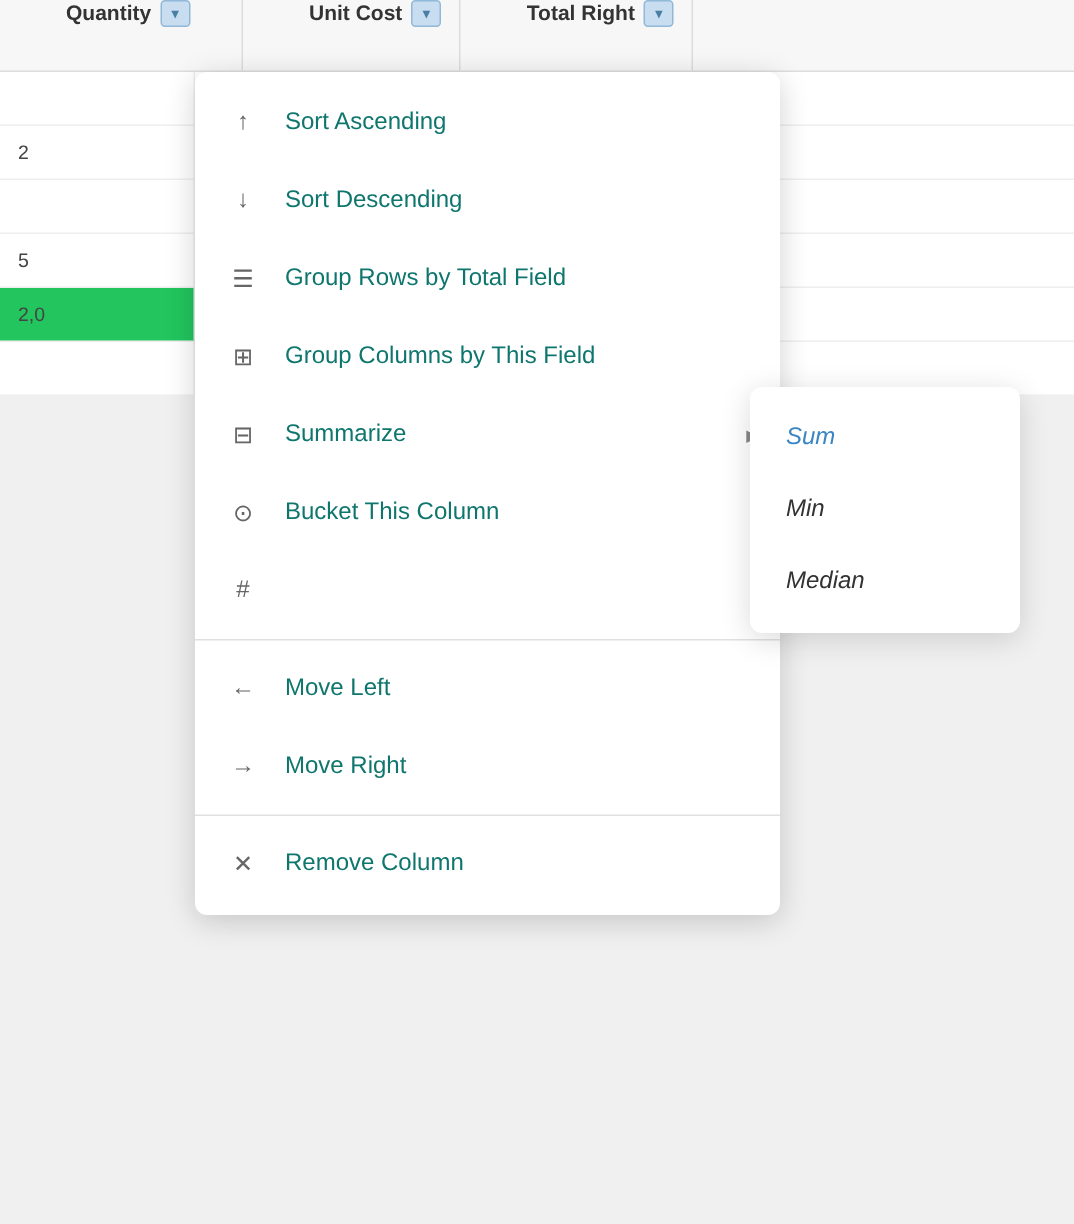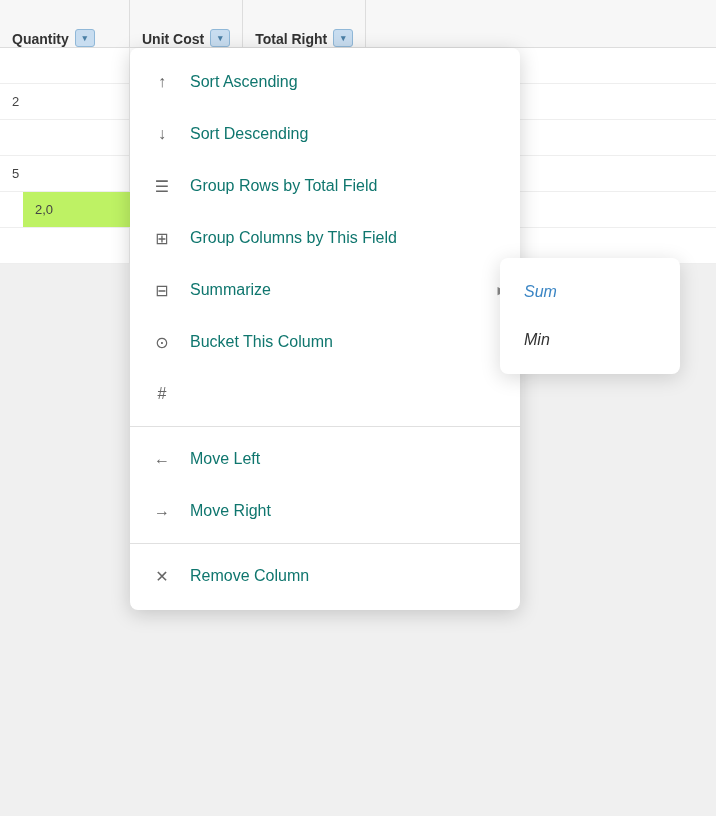--- a/index.html
+++ b/index.html
@@ -17,29 +17,30 @@
       display: flex;
       align-items: center;
       background: #f7f7f7;
       border-bottom: 1px solid #ddd;
       height: 48px;
       padding: 0 0 0 0;
     }
 
     .col-header {
       display: flex;
-      align-items: flex-end;
+      align-items: flex-start;
       padding: 0 12px;
       height: 100%;
       border-right: 1px solid #ddd;
       font-size: 14px;
       font-weight: 600;
       color: #333;
       gap: 6px;
       white-space: nowrap;
+      margin-left: 32px;
     }
 
     .col-header:first-child {
       width: 130px;
     }
 
     .col-dropdown-btn {
       background: #c8ddf0;
       border: 1px solid #90b8d8;
       border-radius: 3px;
@@ -72,22 +73,21 @@
       color: #444;
       border-right: 1px solid #eee;
     }
 
     .cell-qty { width: 130px; }
     .cell-unit { width: 155px; }
     .cell-total { width: 160px; }
 
     
     .table-row.highlighted .table-cell {
-      background: #bef264;
-      margin-left: 23px;
+      background: #22c55e;
     }
 
     
     .dropdown-menu {
       position: absolute;
       top: 48px;
       left: 130px;
       width: 390px;
       background: #fff;
       border-radius: 8px;
@@ -263,13 +263,14 @@
     <div class="menu-divider"></div>
     <div class="menu-item">
       <span class="menu-icon">✕</span>
       <span class="menu-label">Remove Column</span>
     </div>
   </div>
 
 <div class="submenu" id="submenu">
 <div class="submenu-item active">Sum</div>
     <div class="submenu-item">Min</div>
+    <div class="submenu-item">Median</div>
   </div>
 
 </body></html>

